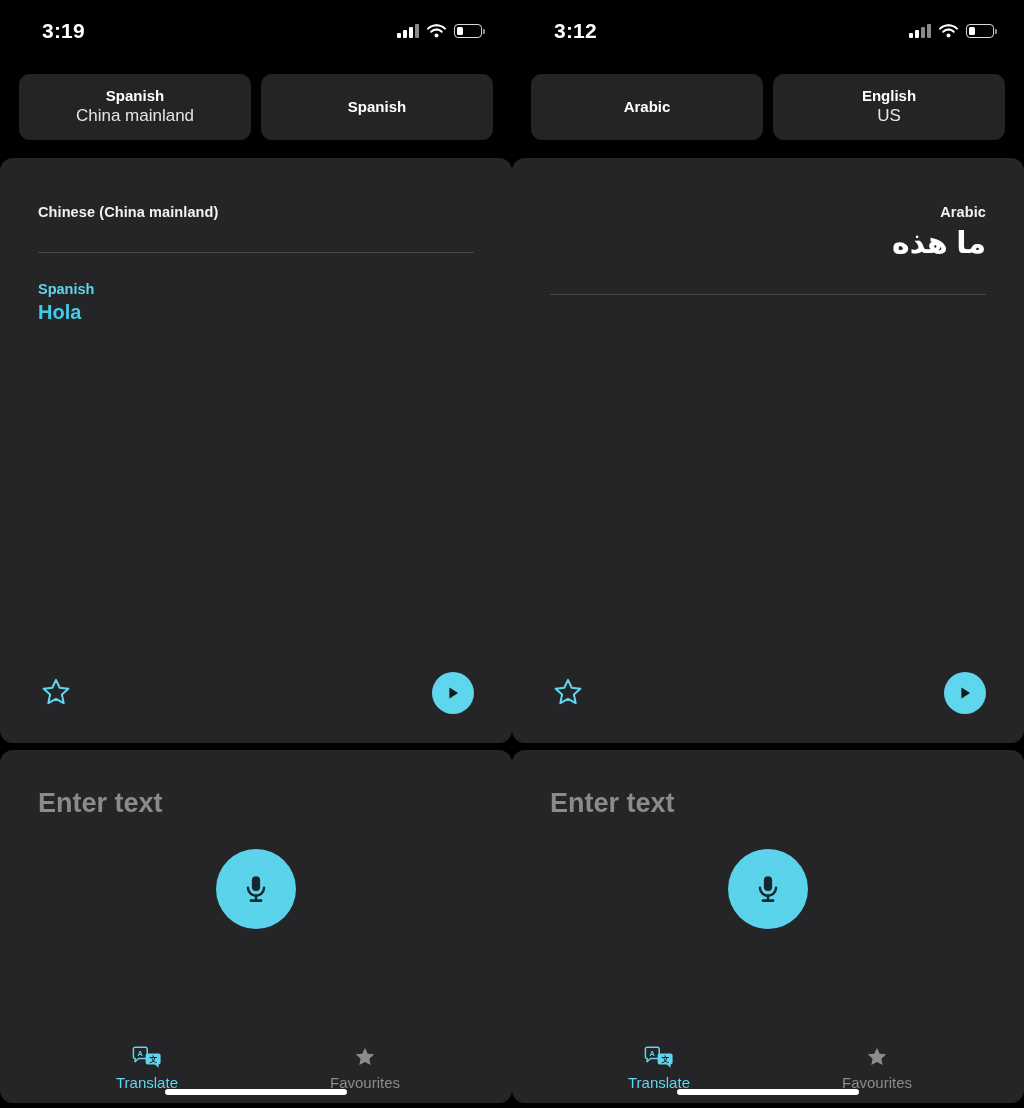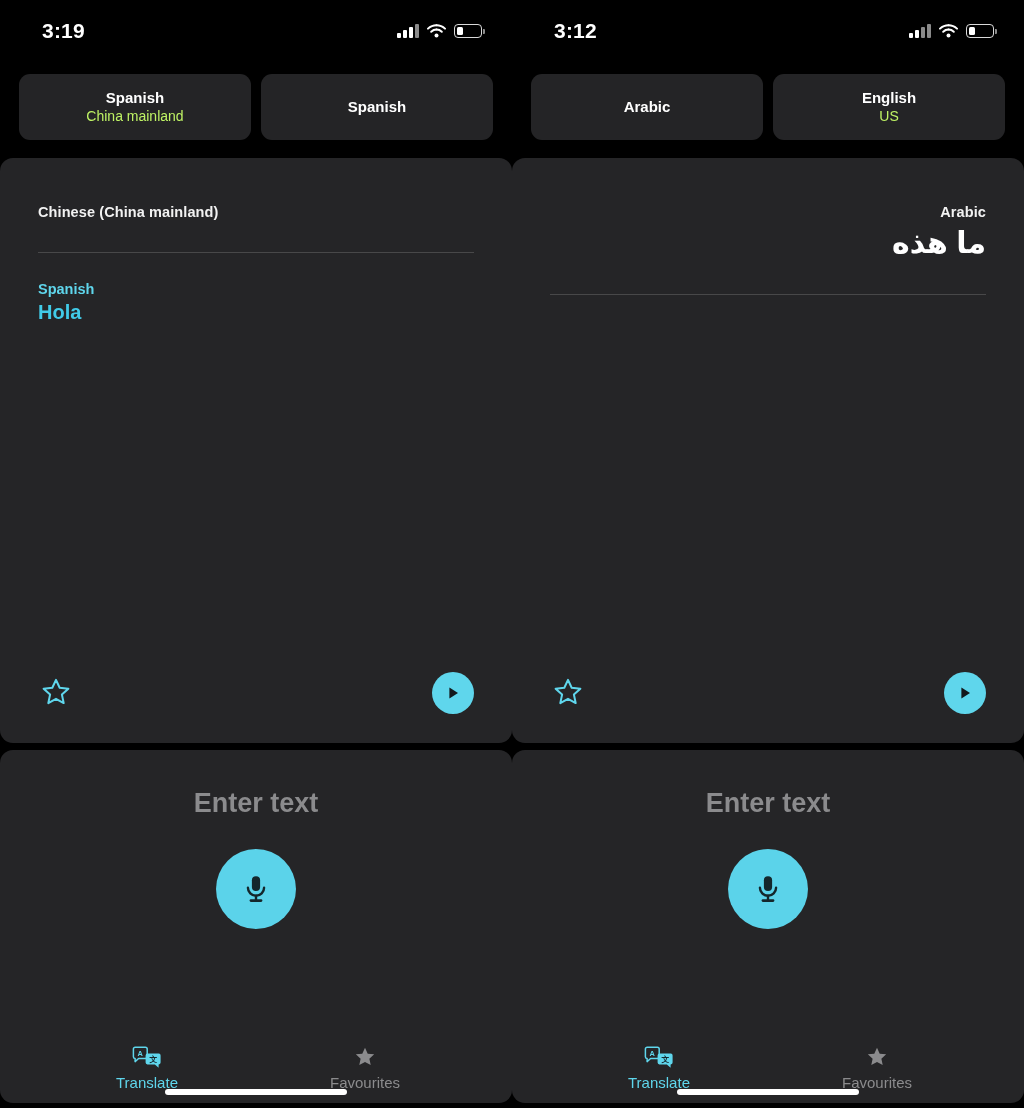--- a/index.html
+++ b/index.html
@@ -55,21 +55,21 @@
   }
   .lang-btn {
     flex: 1; height: 66px;
     background: #242426;
     border-radius: 11px;
     display: flex; flex-direction: column;
     align-items: center; justify-content: center;
     line-height: 1.22;
   }
   .lang-name { color: #fff; font-size: 15px; font-weight: bold; }
-  .lang-sub { color: #bef264; font-size: 14px; }
+  .lang-sub { color: #e5e5e5; font-size: 17px; }
 
   
   .card {
     position: relative;
     background: #252527;
     border-radius: 13px;
     margin: 0;
     height: 585px;
     padding: 46px 38px 9px 38px;
     display: flex; flex-direction: column;
@@ -110,21 +110,21 @@
   }
 
   
   .compose {
     position: relative;
     background: #252527;
     border-radius: 13px;
     margin-top: 7px;
     height: 353px;
     padding: 38px 38px 0 38px;
-    display: flex; flex-direction: column; text-align: center;
+    display: flex; flex-direction: column;
   }
   .enter-text {
     color: #8b8b8d; font-size: 27px; font-weight: bold;
   }
   .mic-wrap { display: flex; justify-content: center; margin-top: 30px; }
   .mic-btn {
     width: 80px; height: 80px; border-radius: 50%;
     background: #5bd3ea;
     display: flex; align-items: center; justify-content: center;
   }

